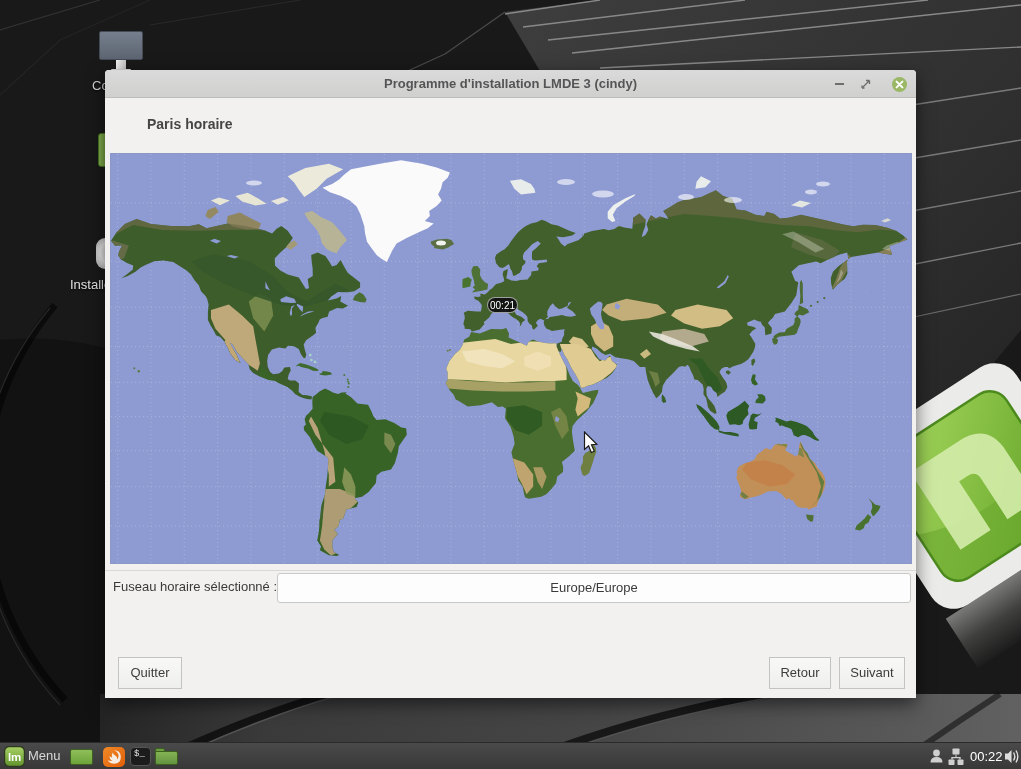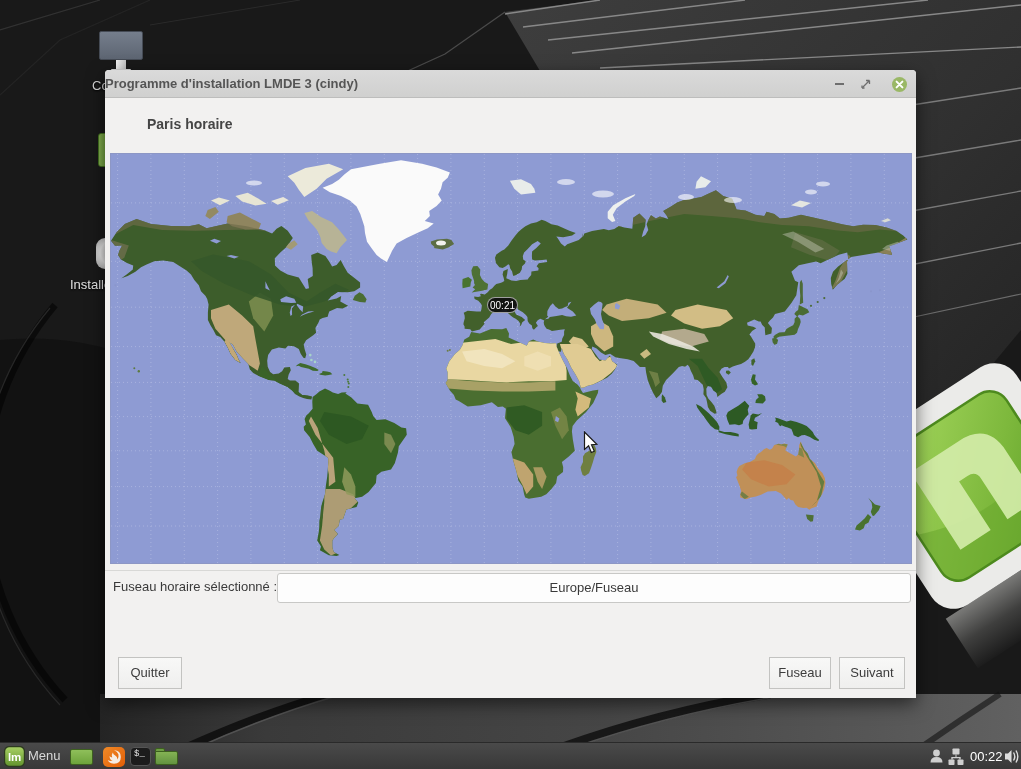--- a/index.html
+++ b/index.html
@@ -1,20 +1,20 @@
 <!DOCTYPE html>
 <html><head><meta charset="utf-8"><style>
 *{margin:0;padding:0;box-sizing:border-box}
 html,body{width:1021px;height:769px;overflow:hidden;font-family:"Liberation Sans",sans-serif}
 body{position:relative;background:#161616}
 #bg{position:absolute;inset:0;overflow:hidden}
 .icolabel{position:absolute;color:#d6d6d6;font-size:13px;text-shadow:0 1px 2px #000}
 #win{position:absolute;left:105px;top:70px;width:811px;height:628px;background:#f2f1f0;border-radius:4px 4px 0 0;box-shadow:0 6px 18px rgba(0,0,0,0.55);}
 #titlebar{position:absolute;left:0;top:0;right:0;height:28px;background:linear-gradient(#dadada,#d0d0cf);border-bottom:1px solid #bdbdbc;border-radius:4px 4px 0 0}
-#title{position:absolute;width:100%;text-align:left;top:6px;font-size:13px;font-weight:bold;color:#555}
+#title{position:absolute;width:100%;text-align:center;top:6px;font-size:13px;font-weight:bold;color:#555}
 #closebtn{position:absolute;top:7px;right:9px;width:15px;height:15px;border-radius:50%;background:#9ab866}
 #heading{position:absolute;left:42px;top:46px;font-size:14px;font-weight:bold;color:#454545}
 #mapwrap{position:absolute;left:6px;top:84px;width:800px;height:409px;outline:1px solid #8d97c5}
 #sep{position:absolute;left:0;right:0;top:500px;border-top:1px solid #d8d8d6}
 #tzlabel{position:absolute;left:8px;top:509px;font-size:13px;color:#3a3a3a}
 #tzbox{position:absolute;left:172px;top:503px;width:634px;height:30px;background:#fdfdfd;border:1px solid #c8c8c6;border-radius:3px;text-align:center;font-size:13px;color:#3a3a3a;line-height:28px}
 .btn{position:absolute;height:32px;background:linear-gradient(#f8f8f7,#efefee);border:1px solid #c3c3c1;border-radius:0;font-size:13px;color:#3c3c3c;text-align:center;line-height:30px}
 #taskbar{position:absolute;left:0;bottom:0;width:1021px;height:27px;background:linear-gradient(#4a4a4a,#383838);border-top:1px solid #2a2a2a}
 #tbtn{position:absolute;left:187px;top:2px;width:162px;height:22px;background:linear-gradient(#666,#525252);border:1px solid #777;border-radius:3px;color:#e8e8e8;font-size:13px;line-height:21px}
 </style></head><body>
@@ -379,23 +379,23 @@
 <path d="M686.2,161.7L687.8,159.8L691.8,160.7L697.3,157.9L696.0,155.7L688.4,152.1L687.8,156.3L685.3,158.2L684.2,159.8L686.2,161.7Z" fill="none" stroke="#4a6c33" stroke-width="1.4"></path>
 <path d="M663.6,190.1L665.6,189.3L666.4,186.1L664.7,184.5L661.8,185.0L662.2,188.1L663.6,190.1Z" fill="none" stroke="#4a6c33" stroke-width="1.2"></path>
 </svg>
       <div style="position:absolute;left:376px;top:143px;width:31px;height:16px;background:rgba(15,15,15,0.93);border:1px solid rgba(220,220,220,0.7);border-radius:8px;color:#fff;font-size:10px;text-align:center;line-height:16px">00:21</div>
 <svg width="18" height="26" viewBox="0 0 18 26" style="position:absolute;left:472px;top:277px">
         <path d="M1.5,1 L1.5,18.5 L5.6,14.8 L8.3,21.5 L11.3,20.2 L8.5,13.7 L13.8,13.3 Z" fill="#ffffff" stroke="#1a1a1a" stroke-width="1.2"></path>
       </svg>
 </div>
   <div id="sep"></div>
   <div id="tzlabel">Fuseau horaire sélectionné :</div>
-  <div id="tzbox">Europe/Fuseau</div>
+  <div id="tzbox">Europe/Europe</div>
   <div class="btn" style="left:13px;top:587px;width:64px">Quitter</div>
-  <div class="btn" style="right:85px;top:587px;width:62px">Fuseau</div>
+  <div class="btn" style="right:85px;top:587px;width:62px">Retour</div>
   <div class="btn" style="right:11px;top:587px;width:66px">Suivant</div>
 </div>
 <div id="taskbar">
     <svg width="23" height="23" style="position:absolute;left:3px;top:2px" viewBox="0 0 23 23">
 <rect x="1" y="1" width="21" height="21" rx="5" fill="#2d3a20"></rect>
 <rect x="2.2" y="2.2" width="18.6" height="18.6" rx="4.2" fill="url(#mlg)"></rect>
 <defs>
         <linearGradient id="mlg" x1="0" y1="0" x2="0" y2="1">
           <stop offset="0" stop-color="#a6cf63"></stop>
           <stop offset="1" stop-color="#64952f"></stop>

